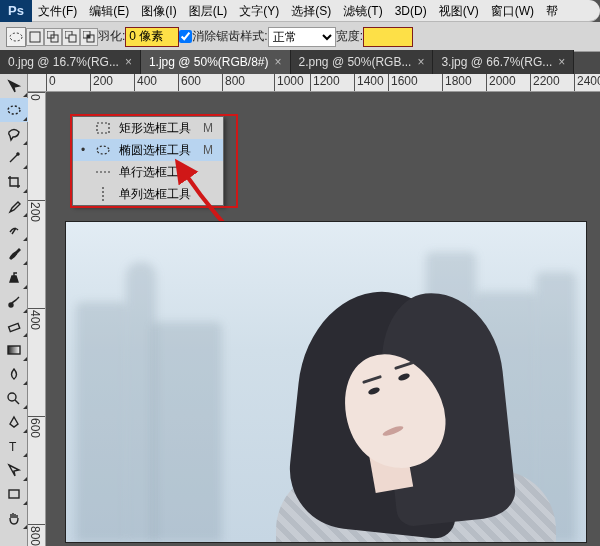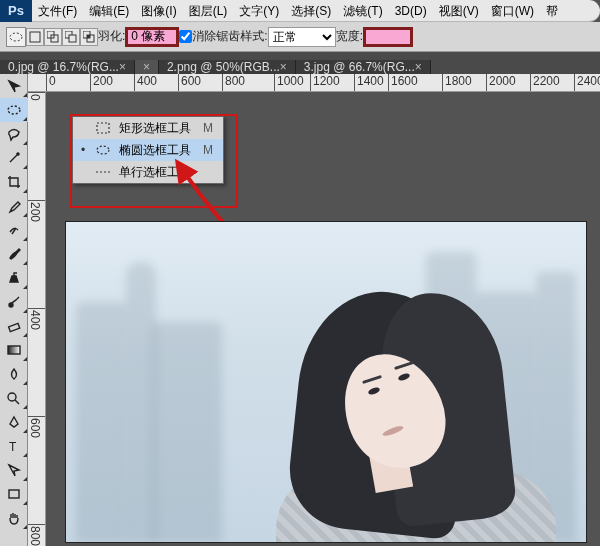--- a/index.html
+++ b/index.html
@@ -10,27 +10,27 @@
 .ps-logo { width:32px; height:22px; background:#0a3a6b; color:#cde4ff; font-weight:bold; display:flex; align-items:center; justify-content:center; font-size:13px; }
 .menu-item { padding:0 6px; line-height:22px; cursor:default; }
 
 
 .optbar { height:30px; background:#d6d6d6; border-bottom:1px solid #999; display:flex; align-items:center; padding:0 6px; gap:0; }
 .tool-ind { width:20px; height:20px; background:#f0f0f0; border:1px solid #888; display:flex; align-items:center; justify-content:center; }
 .tool-ind svg { width:14px; height:14px; }
 .sel-btn { width:18px; height:18px; background:#e8e8e8; border:1px solid #999; display:inline-flex; align-items:center; justify-content:center; }
 .sel-btn svg{ width:12px; height:12px; }
 .opt-lbl { color:#222; }
-.opt-inp { height:20px; border:3px solid #7f1d1d; background:#f9a8d4; padding:0 3px; }
+.opt-inp { height:20px; border:1px solid #7f1d1d; background:#fde047; padding:0 3px; }
 .opt-sel { height:20px; border:1px solid #999; background:#fff; }
 .chk { width:13px; height:13px; }
 
 
 .doctabs { height:22px; background:#4a4a4a; display:flex; align-items:flex-end; }
-.dtab { height:14px; padding:0 8px; line-height:22px; color:#ddd; background:#3a3a3a; border-right:1px solid #222; display:flex; align-items:center; font-size:11px; }
+.dtab { height:24px; padding:0 8px; line-height:22px; color:#ddd; background:#3a3a3a; border-right:1px solid #222; display:flex; align-items:center; gap:6px; font-size:11px; }
 .dtab.active { background:#535353; color:#fff; }
 .dtab .x { color:#bbb; }
 
 
 .ruler-h { position:absolute; left:28px; right:0; top:74px; height:18px; background:#e8e8e8; border-bottom:1px solid #999; font-size:9px; color:#333; overflow:hidden; }
 .ruler-h .tick { position:absolute; top:0; height:18px; border-left:1px solid #555; padding-left:2px; }
 .ruler-v { position:absolute; left:28px; top:92px; width:18px; bottom:0; background:#e8e8e8; border-right:1px solid #999; font-size:9px; color:#333; overflow:hidden; }
 .ruler-v .tick { position:absolute; left:0; width:18px; border-top:1px solid #555; padding-top:1px; writing-mode:vertical-lr; }
 
 
@@ -138,20 +138,21 @@
   <span class="opt-lbl">宽度:</span>
   <input class="opt-inp" style="width: 50px;" disabled="">
 </div>
 
 <div class="doctabs" id="doctabs">
     <div class="dtab">
       <span>0.jpg @ 16.7%(RG...</span>
       <span class="x">×</span>
     </div>
     <div class="dtab active">
+      <span>1.jpg @ 50%(RGB/8#)</span>
       <span class="x">×</span>
     </div>
     <div class="dtab">
       <span>2.png @ 50%(RGB...</span>
       <span class="x">×</span>
     </div>
     <div class="dtab">
       <span>3.jpg @ 66.7%(RG...</span>
       <span class="x">×</span>
     </div>
@@ -333,20 +334,30 @@
       <div class="fly-row">
         <span class="mark"></span>
         <span class="ic">
           <svg>
             <line x1="0" y1="7" x2="14" y2="7"></line>
           </svg>
         </span>
         <span class="lbl">单行选框工具</span>
         <span class="sc"></span>
       </div>
+      <div class="fly-row">
+        <span class="mark"></span>
+        <span class="ic">
+          <svg>
+            <line x1="7" y1="0" x2="7" y2="14"></line>
+          </svg>
+        </span>
+        <span class="lbl">单列选框工具</span>
+        <span class="sc"></span>
+      </div>
     </div>
   <div class="flyout-border"></div>
   <div class="arrow">
     <svg>
         <defs>
           <marker id="ah" markerWidth="10" markerHeight="10" refX="2" refY="3" orient="auto">
             <path d="M0 0 L6 3 L0 6 Z" fill="#d01717"></path>
           </marker>
         </defs>
     <path d="M150 150 Q70 100 8 10" stroke="#d01717" stroke-width="4" fill="none" marker-end="url(#ah)"></path>

